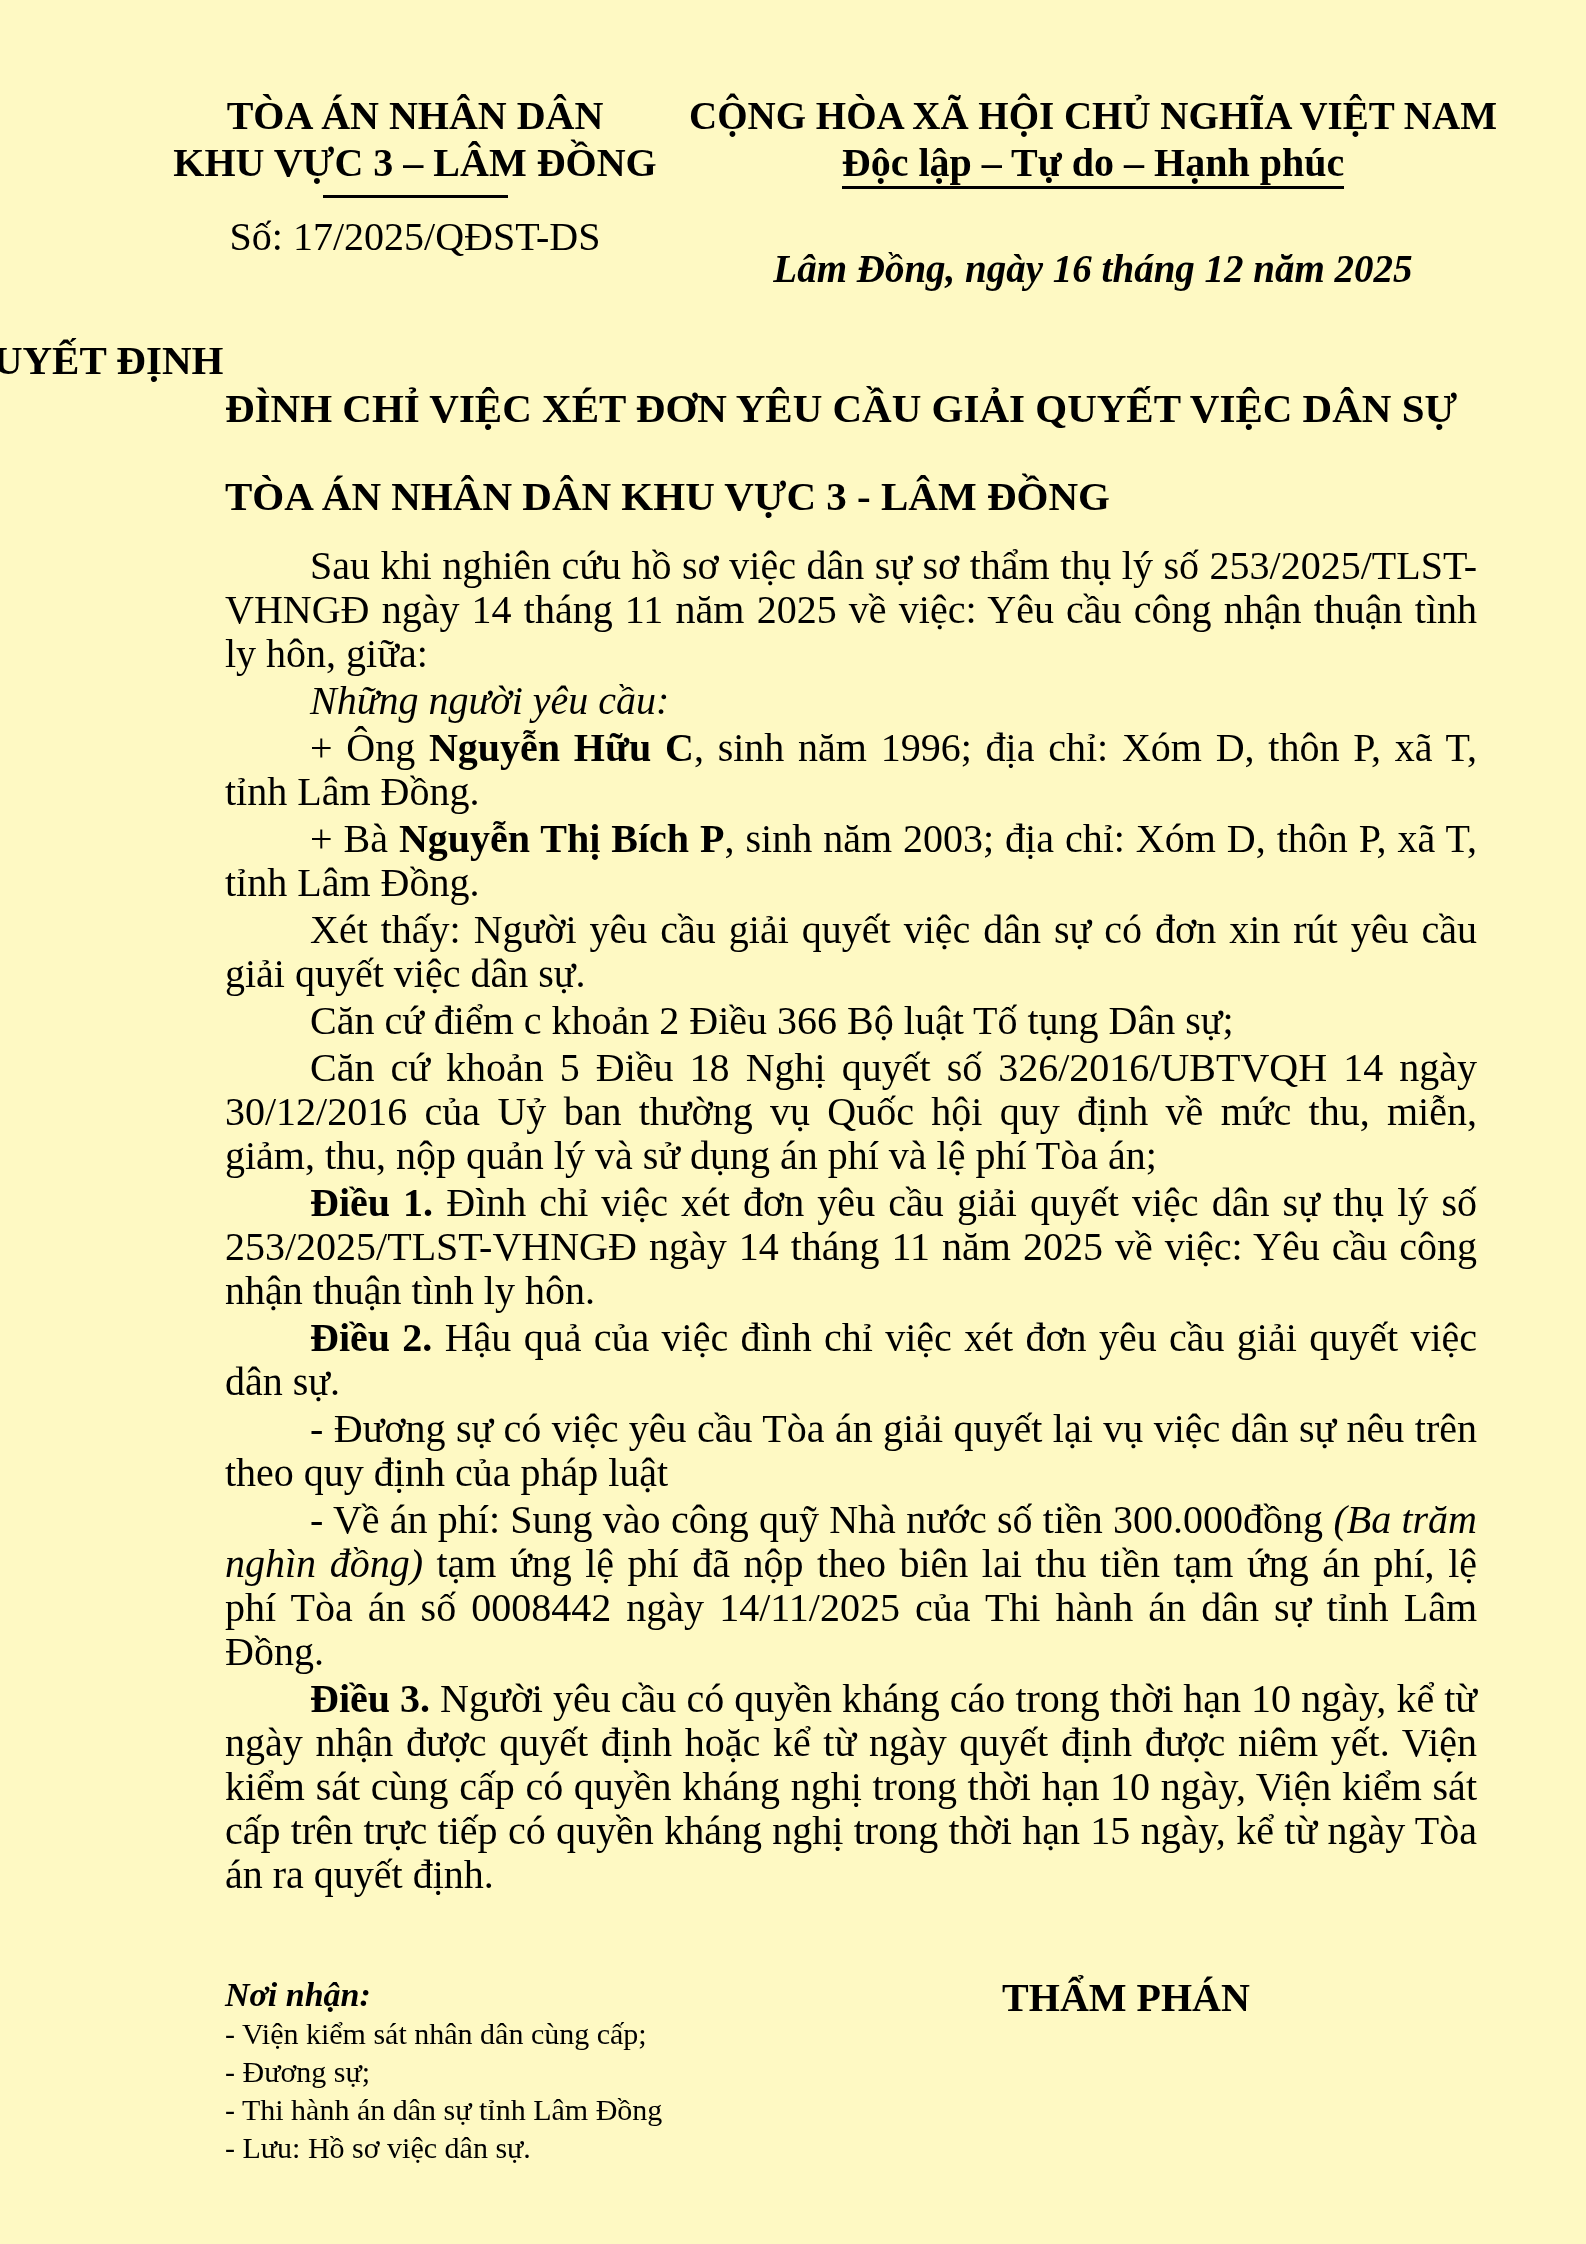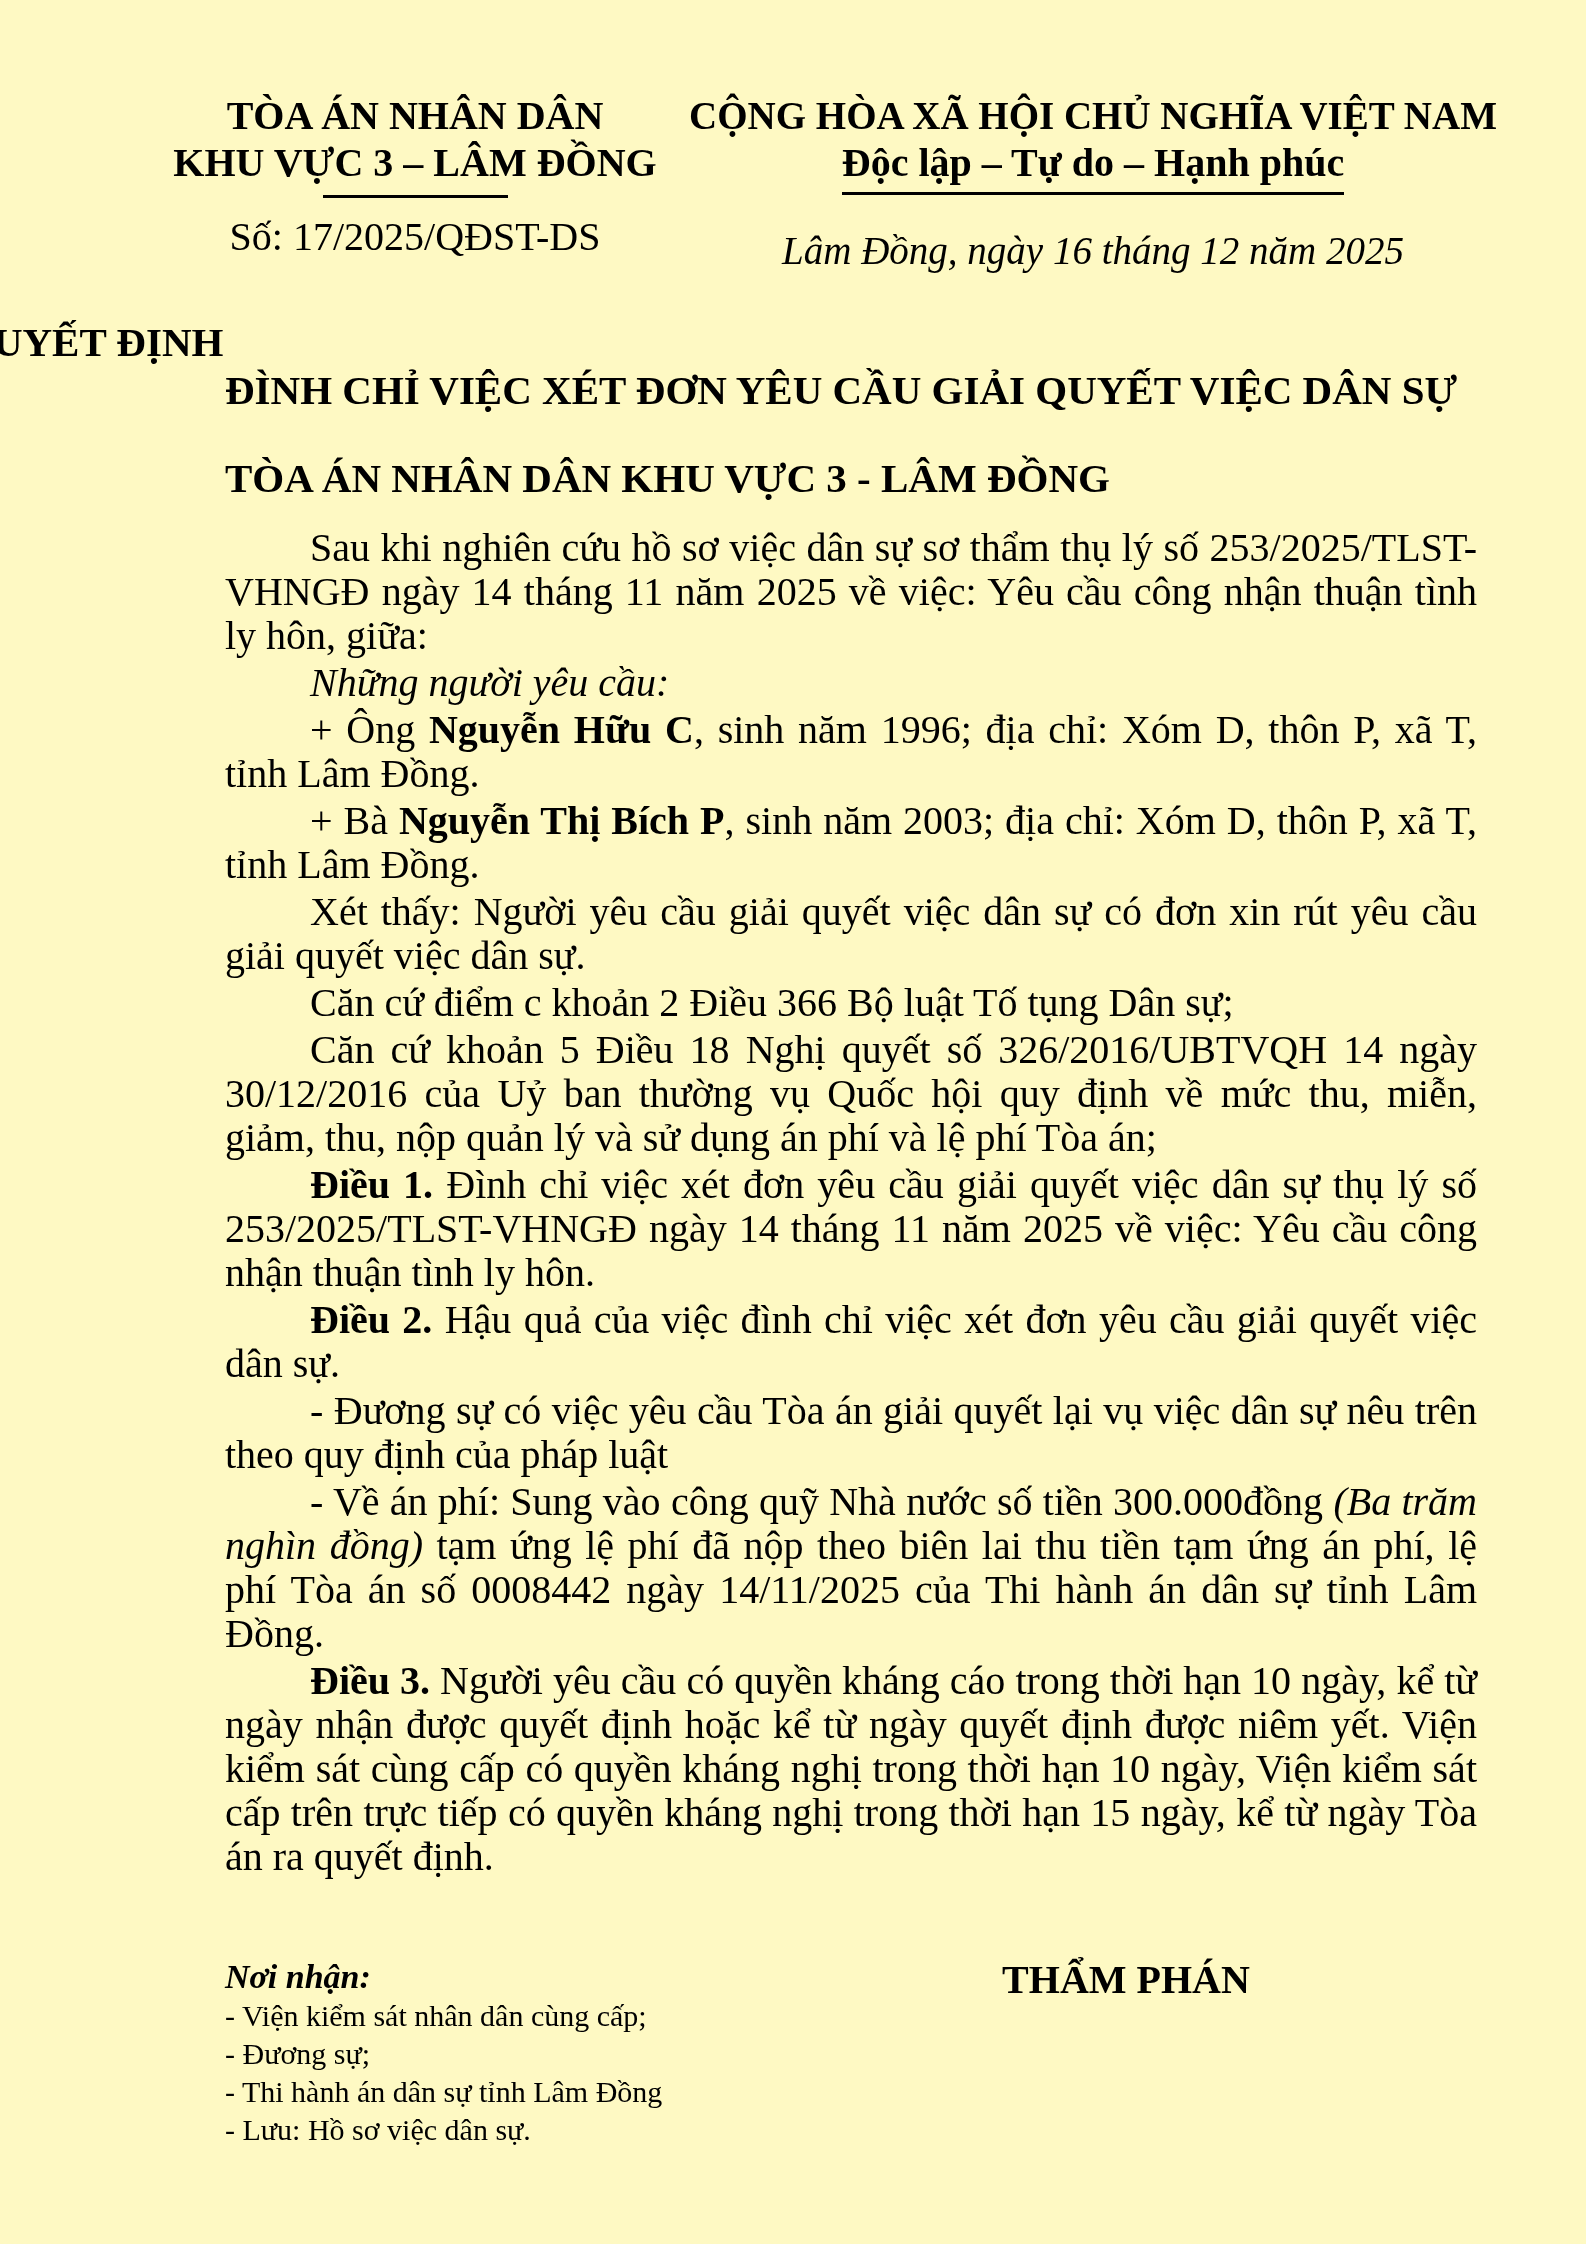--- a/index.html
+++ b/index.html
@@ -40,27 +40,27 @@
     text-align:center;
     font-size:39px;
     line-height:47px;
   }
   .motto1{font-weight:bold;}
   .motto2{
     display:inline-block;
     font-weight:bold;
     font-size:40px;
     border-bottom:3px solid #000;
-    padding-bottom:6px;
+    padding-bottom:0;
   }
   .date-line{
     font-style:italic;
-    font-weight:normal;
+    font-weight:bold;
     font-size:39px;
-    margin-top:32px;
+    margin-top:56px;
   }
   
   .content{
     margin-left:225px;
     margin-right:109px; 
   }
   
   .title-block{margin-top:44px;text-align:left;font-weight:bold;font-size:41px;line-height:48px;}
   .title-line1{transform:translateX(-264px);}
   .issuer{margin-top:40px;font-size:41px;}

